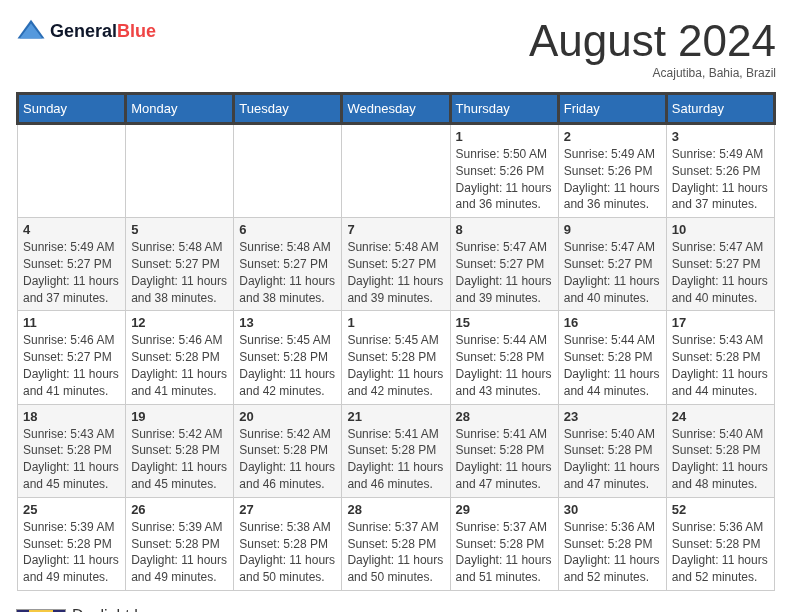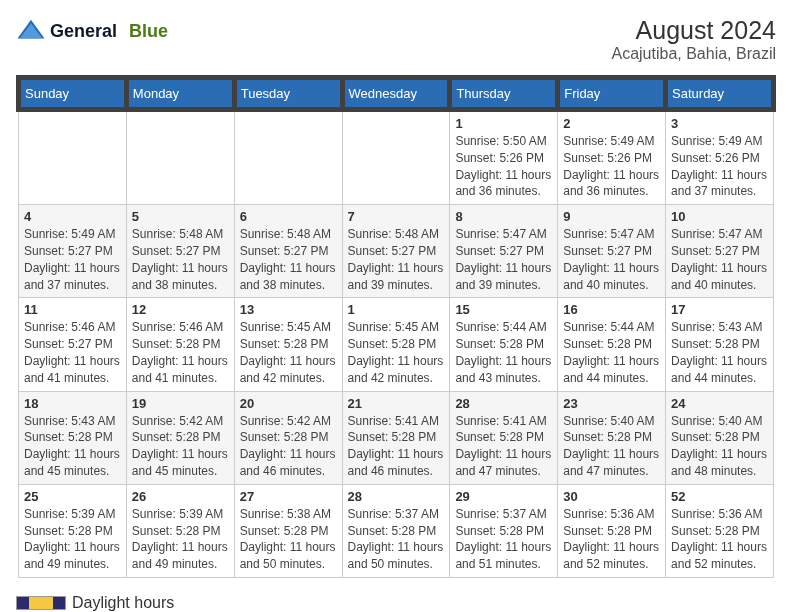--- a/index.html
+++ b/index.html
@@ -22,53 +22,52 @@
       gap: 4px;
     }
     .logo-text-general {
       font-size: 18px;
       font-weight: bold;
       color: #0f172a;
     }
     .logo-text-blue {
       font-size: 18px;
       font-weight: bold;
-      color: #4d7c0f;
-      padding-left: 12px;
+      color: #ef4444;
     }
     .logo-icon {
       width: 30px;
       height: 30px;
     }
     .title-block {
       text-align: right;
     }
     .calendar-title {
-      font-size: 25px;
+      font-size: 44px;
       font-weight: normal;
       color: #333;
       margin-left: 28px;
     }
     .calendar-subtitle {
-      font-size: 16px;
+      font-size: 12px;
       color: #555;
     }
     table {
       width: 100%;
       border-collapse: collapse;
       font-size: 11px;
     }
     th {
       background-color: #2a6db5;
       color: #fff;
       padding: 6px 4px;
       text-align: left;
       font-size: 13px;
       font-weight: normal;
-      border: 5px solid #404040;
+      border: 3px solid #404040;
     }
     td {
       border: 1px solid #ccc;
       vertical-align: top;
       padding: 4px 5px;
       height: 80px;
       background: #fff;
       width: calc(100% / 7);
     }
     tr:nth-child(even) td {

